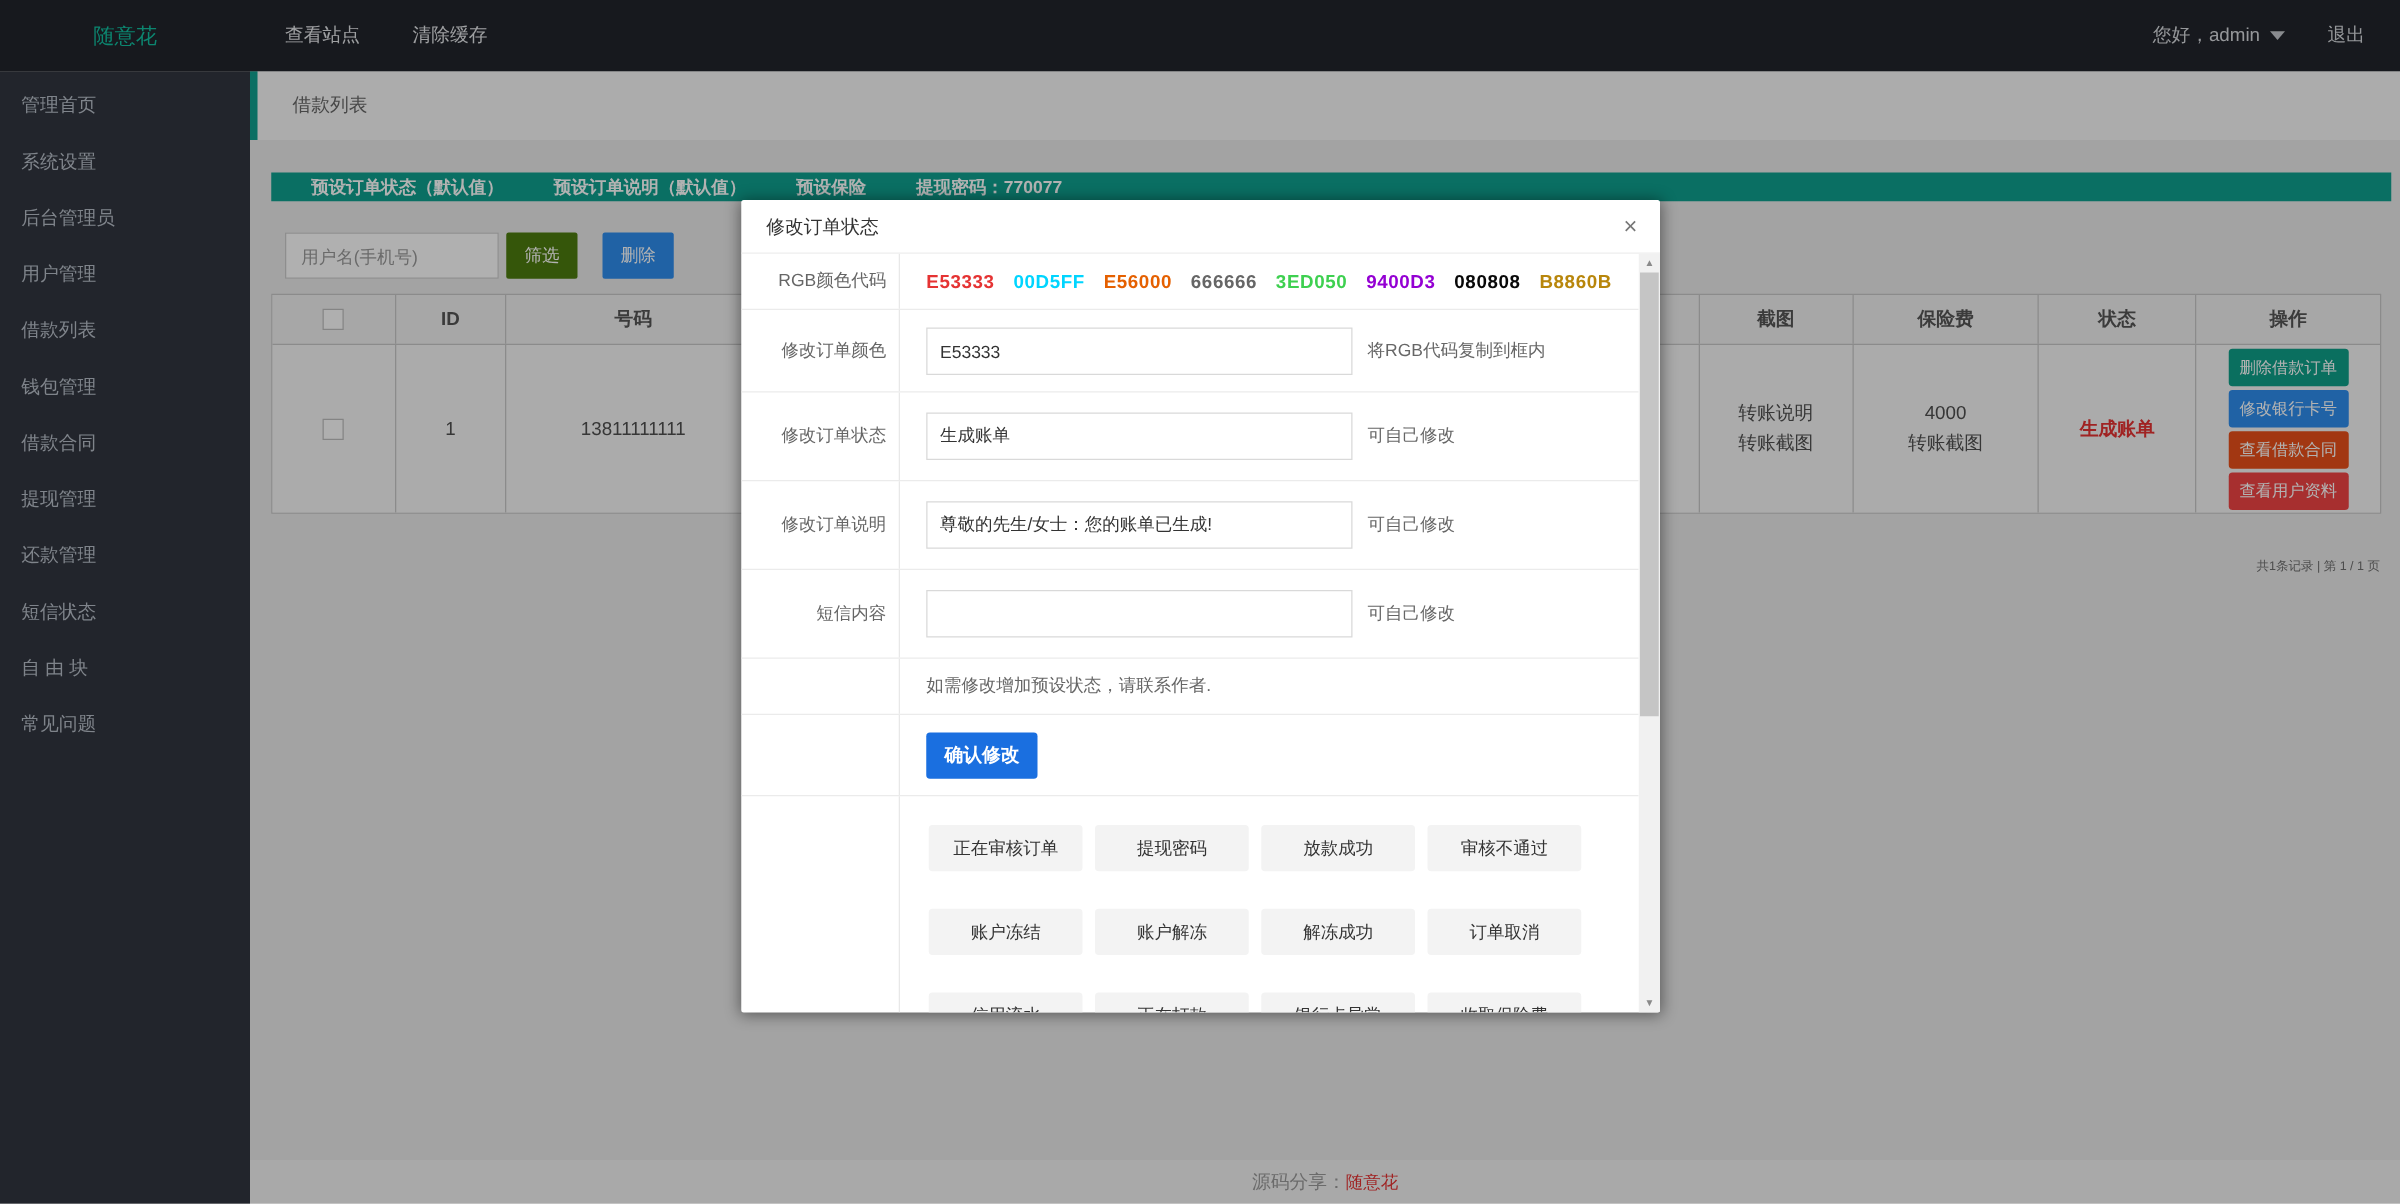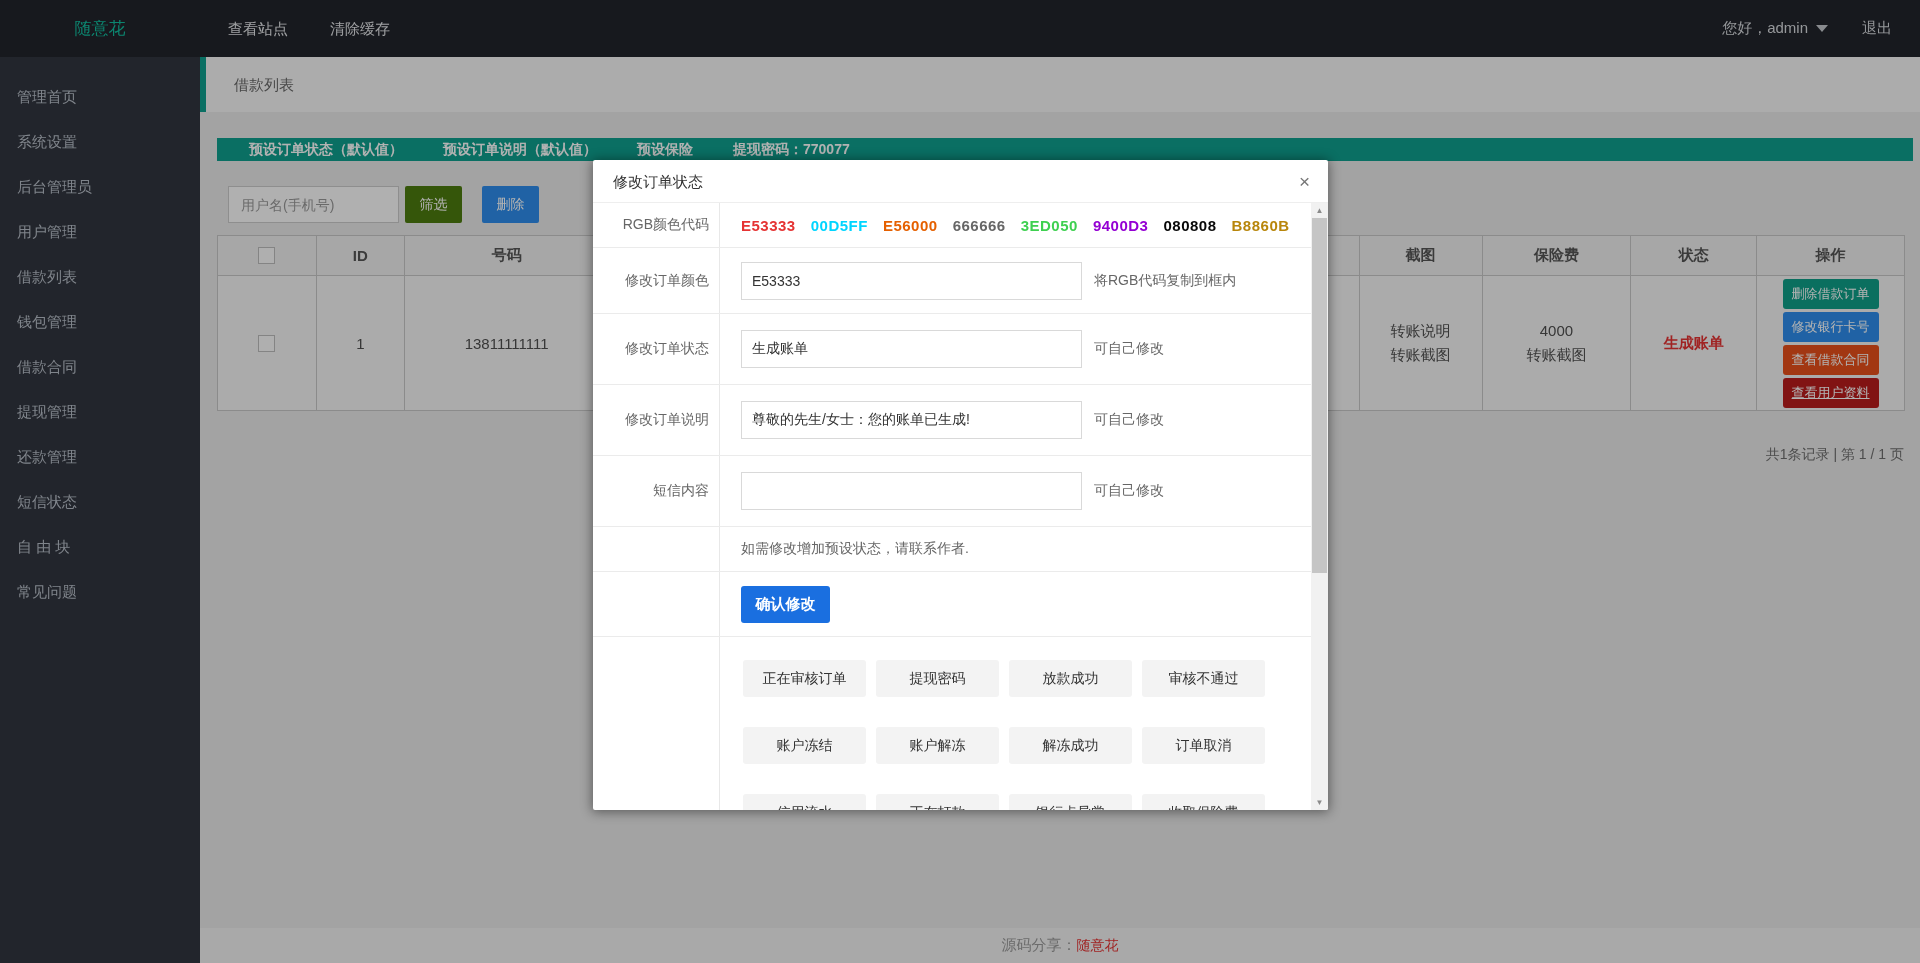--- a/index.html
+++ b/index.html
@@ -19,21 +19,21 @@
   .nav-item { line-height:57px; color:#E3E5E8; font-size:15px; cursor:pointer; }
   .nav-right { position:absolute; right:28px; top:0; height:57px; display:flex; gap:34px; align-items:center; }
   .greeting { color:#D6D9DD; font-size:15px; display:flex; align-items:center; gap:8px; cursor:pointer; }
   .caret { width:0; height:0; border-left:6px solid transparent; border-right:6px solid transparent;
            border-top:7px solid #C4C8CD; display:inline-block; }
   .logout { color:#D6D9DD; font-size:15px; cursor:pointer; }
 
   
   .sidebar { position:absolute; top:57px; left:0; bottom:0; width:200px; background:#32363F; z-index:5; }
   .side-item { height:45px; line-height:45px; padding-left:17px; color:#B7BEC8; font-size:15px; cursor:pointer; }
-  .sidebar-inner { padding-top:5px;margin-top:12px; }
+  .sidebar-inner { padding-top:5px; }
 
   
   .main { position:absolute; top:57px; left:200px; right:0; bottom:0; background:#EAEAEA; }
   .breadcrumb-bar { height:55px; background:#F6F6F6; border-left:6px solid #0FA08E; }
   .breadcrumb { line-height:55px; padding-left:28px; color:#666; font-size:15px; }
 
   .presets-bar { position:absolute; left:17px; right:7px; top:81px; height:23px; background:#0FA08E;
                  display:flex; align-items:center; padding-left:32px; gap:40px; }
   .preset-item { color:#FFF; font-size:14px; font-weight:bold; white-space:nowrap; cursor:pointer; }
 
@@ -59,21 +59,21 @@
   .c0 { width:99px; } .c1 { width:88px; } .c2 { width:205px; } .c3 { width:751px; }
   .c4 { width:123px; } .c5 { width:149px; } .c6 { width:126px; } .c7 { width:147px; }
   .t-head { border-bottom:1px solid #C8C8C8; }
   .checkbox { width:17px; height:17px; background:#FBFBFB; border:1px solid #BDBDBD; cursor:pointer; }
   .two-line { line-height:24px; text-align:center; }
   .status-text { font-weight:bold; font-size:15px; }
   .action-stack { display:flex; flex-direction:column; gap:3px; align-items:flex-end; }
   .action-btn { border:none; border-radius:3px; color:#FFF; font-size:13px; padding:6px 9px; cursor:pointer;
                 font-family:"Liberation Sans","DejaVu Sans",sans-serif; white-space:nowrap; }
 
-  .pagination { position:absolute; right:16px; top:389px; color:#6E6E6E; font-size:14px; }
+  .pagination { position:absolute; right:16px; top:389px; color:#6E6E6E; font-size:10px; }
 
   .footer-bar { position:absolute; left:0; right:0; bottom:0; height:35px; background:#F2F2F2;
                 display:flex; align-items:center; justify-content:center; }
   .footer-prefix { color:#9A9A9A; font-size:15px; }
   .footer-brand { color:#E53333; font-size:14px; cursor:pointer; }
 
   
   .dim-overlay { position:absolute; inset:0; background:rgba(0,0,0,0.30); z-index:40; }
 
   
@@ -200,21 +200,21 @@
           </div>
         </div>
         <div class="t-cell c6">
           <span class="status-text" style="color: rgb(229, 51, 51);">生成账单</span>
         </div>
         <div class="t-cell c7">
           <div class="action-stack">
             <button class="action-btn" style="background: rgb(15, 159, 136);">删除借款订单</button>
             <button class="action-btn" style="background: rgb(46, 141, 237);">修改银行卡号</button>
             <button class="action-btn" style="background: rgb(232, 80, 26);">查看借款合同</button>
-            <button class="action-btn" style="background: #b91c1c; text-decoration: underline;">查看用户资料</button>
+            <button class="action-btn" style="background: #ef4444;">查看用户资料</button>
           </div>
         </div>
       </div>
     </div>
   </div>
 
   <div class="pagination">共1条记录 | 第 1 / 1 页</div>
 
   <div class="footer-bar">
     <span class="footer-prefix">源码分享：</span>

